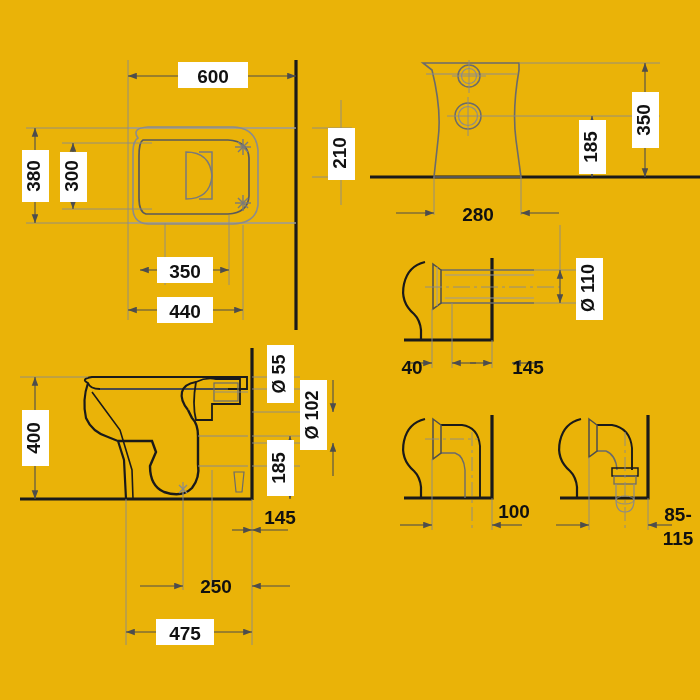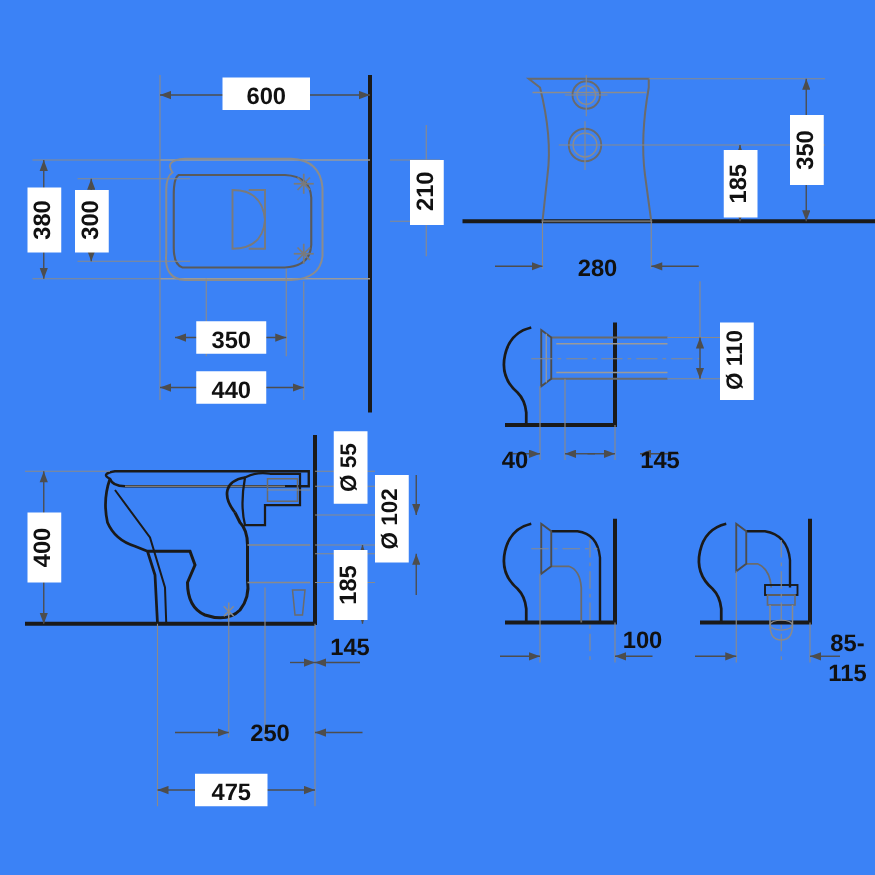--- a/index.html
+++ b/index.html
@@ -1,18 +1,18 @@
 <!DOCTYPE html>
 <html><head>
 <meta charset="utf-8">
 <style>
   html,body{margin:0;padding:0;background:#ffffff;}
   body{width:700px;height:700px;overflow:hidden;
        font-family:"Liberation Sans",sans-serif;color:#000;}
-  #sheet{position:relative;width:700px;height:700px;background:#3b82f6;}
+  #sheet{position:relative;width:700px;height:700px;background:#eab308;}
   svg{display:block;}
   .dimtext{font-family:"Liberation Sans",sans-serif;font-size:19px;font-weight:bold;fill:#111;}
   .dimtext.small{font-size:18px;}
 </style>
 </head>
 <body>
 
 <div id="sheet">
 <svg width="700" height="700" viewBox="0 0 700 700">
 

